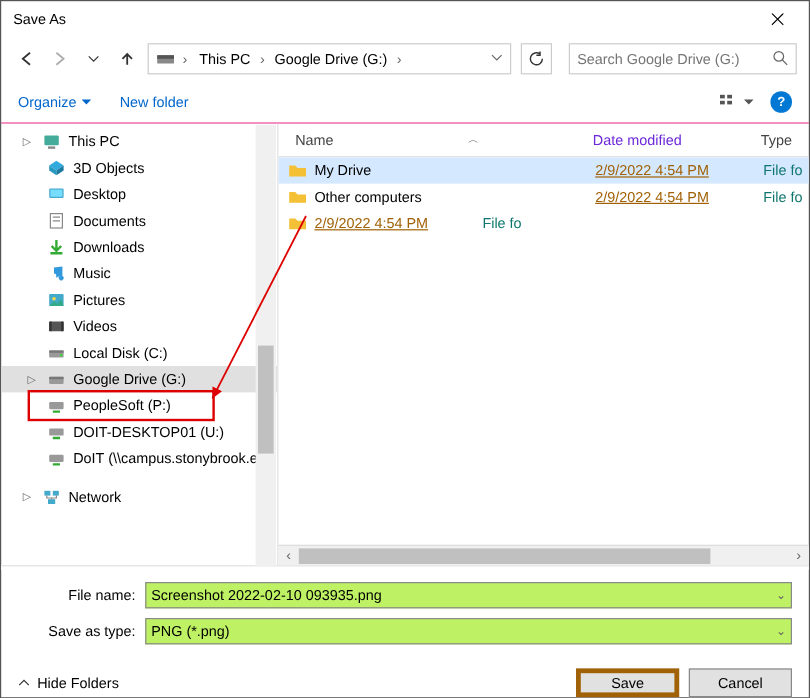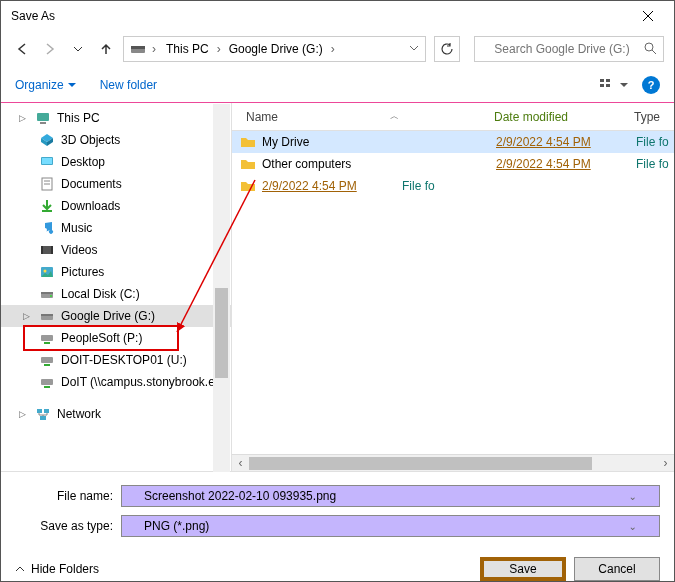--- a/index.html
+++ b/index.html
@@ -12,58 +12,58 @@
 .navbar{height:36px;display:flex;align-items:center;padding:0 10px;gap:6px;}
 .navbtn{width:22px;height:22px;display:flex;align-items:center;justify-content:center;cursor:pointer;}
 .navbtn.disabled{opacity:.4;cursor:default;}
 .addressbar{flex:1;height:26px;border:1px solid #ccc;background:#fff;display:flex;align-items:center;padding:0 6px;gap:4px;}
 .breadcrumb{display:flex;align-items:center;gap:2px;flex:1;}
 .crumb{padding:2px 4px;cursor:pointer;}
 .crumb-sep{color:#666;padding:0 2px;}
 .addr-drop{cursor:pointer;color:#666;}
 .refresh-btn{width:26px;height:26px;border:1px solid #ccc;display:flex;align-items:center;justify-content:center;margin-left:2px;cursor:pointer;}
 .searchbox{width:190px;height:26px;border:1px solid #ccc;display:flex;align-items:center;padding:0 6px;margin-left:8px;}
-.searchbox input{border:none;outline:none;flex:1;font-size:12px;color:#a21caf;text-align:center;}
+.searchbox input{border:none;outline:none;flex:1;font-size:12px;color:#a21caf;}
 .search-icon{color:#666;}
 .toolbar{height:36px;border-bottom:1px solid #ec4899;display:flex;align-items:center;justify-content:space-between;padding:0 14px;}
 .toolbar-left{display:flex;gap:24px;}
 .tool-link{color:#0066cc;cursor:pointer;display:flex;align-items:center;gap:4px;}
 .toolbar-right{display:flex;gap:10px;align-items:center;}
 .view-btn{cursor:pointer;color:#444;padding:2px 4px;display:flex;align-items:center;gap:2px;}
 .help-btn{width:18px;height:18px;border-radius:50%;background:#0078d4;color:#fff;display:flex;align-items:center;justify-content:center;font-size:11px;font-weight:bold;cursor:pointer;}
 .body{display:flex;height:368px;}
 .sidebar{width:230px;overflow:hidden;padding:4px 0;}
 .tree-item{display:flex;align-items:center;height:22px;padding-left:18px;gap:6px;cursor:pointer;white-space:nowrap;}
 .tree-item.child{padding-left:22px;}
 .tree-item.selected{background:#e0e0e0;}
 .tree-item .exp{width:10px;font-size:9px;color:#666;}
 .tree-item .icon{width:16px;height:16px;display:flex;align-items:center;justify-content:center;}
 .highlight-box{border:2px solid #d00;position:absolute;left:22px;top:324px;width:156px;height:26px;pointer-events:none;}
 .arrow-annot{position:absolute;left:172px;top:175px;pointer-events:none;}
 .filepane{flex:1;display:flex;flex-direction:column;border-left:1px solid #e0e0e0;}
 .col-headers{height:28px;display:flex;align-items:center;border-bottom:1px solid #e0e0e0;padding-left:14px;}
 .col-name{width:248px;cursor:pointer;display:flex;align-items:center;gap:92px;color:#444;}
-.col-date{width:140px;color:#4d7c0f;cursor:pointer;}
+.col-date{width:140px;color:#6d28d9;cursor:pointer;}
 .col-type{flex:1;color:#444;cursor:pointer;}
 .file-rows{flex:1;overflow:hidden;}
 .file-row{height:22px;display:flex;align-items:center;padding-left:8px;cursor:pointer;}
 .file-row.selected{background:#d4e8ff;}
 .file-row .ficon{width:16px;height:16px;margin-right:6px;}
 .file-row .fname{width:234px;}
 .file-row .fdate{width:140px;color:#a16207;text-decoration:underline;}
 .file-row .ftype{flex:1;color:#0f766e;}
 .hscroll{height:17px;background:#f0f0f0;border-top:1px solid #ddd;display:flex;align-items:center;}
 .hscroll .arrow{width:17px;height:17px;display:flex;align-items:center;justify-content:center;color:#666;cursor:pointer;}
 .hscroll .track{flex:1;position:relative;height:17px;}
 .hscroll .thumb{position:absolute;left:0;top:2px;height:13px;width:84%;background:#c0c0c0;cursor:pointer;}
 .splitter{height:4px;background:#fff;border-top:1px solid #e0e0e0;cursor:ns-resize;}
 .formarea{padding:10px 14px 6px 14px;}
 .form-row{display:flex;align-items:center;margin-bottom:8px;}
 .form-label{width:106px;text-align:right;padding-right:8px;}
-.form-input{flex:1;height:22px;border:1px solid #888;padding:0 22px;background:#c4b5fd;display:flex;align-items:center;justify-content:space-between;cursor:text;}
+.form-input{flex:1;height:22px;border:1px solid #888;padding:0 4px;background:#bef264;display:flex;align-items:center;justify-content:space-between;cursor:text;}
 .form-input.dropdown{cursor:pointer;}
 .form-input .chev{color:#666;font-size:10px;}
 .footer{display:flex;justify-content:space-between;align-items:center;padding:6px 14px 10px 14px;}
 .hide-folders{display:flex;align-items:center;gap:6px;cursor:pointer;}
 .buttons{display:flex;gap:8px;}
 .btn{width:86px;height:24px;border:1px solid #888;background:#e1e1e1;display:flex;align-items:center;justify-content:center;cursor:pointer;}
 .btn.primary{border:4px solid #a16207;}
 .folder-icon{fill:#f3c036;}
 .sort-arrow{font-size:9px;color:#666;margin-left:20px;}
 .sidebar-scroll{position:absolute;left:212px;top:103px;width:17px;height:368px;background:#f0f0f0;}
@@ -222,37 +222,37 @@
             <svg width="16" height="16">
               <path d="M6 12 A2 2 0 1 0 6 8 L6 3 L13 2 L13 10 A2 2 0 1 1 11 10" fill="#39d"></path>
             </svg>
           </span>
           <span>Music</span>
         </div>
         <div class="tree-item child">
           <span class="exp"></span>
           <span class="icon">
             <svg width="16" height="16">
+              <rect x="2" y="3" width="12" height="10" fill="#4ac" rx="1"></rect>
+              <circle cx="6" cy="7" r="1.5" fill="#fd4"></circle>
+              <path d="M2 13 L6 9 L9 11 L12 7 L14 13 Z" fill="#3a8"></path>
+            </svg>
+          </span>
+          <span>Pictures</span>
+        </div>
+        <div class="tree-item child">
+          <span class="exp"></span>
+          <span class="icon">
+            <svg width="16" height="16">
               <rect x="2" y="4" width="12" height="8" fill="#555" rx="1"></rect>
               <rect x="2" y="4" width="2" height="8" fill="#333"></rect>
               <rect x="12" y="4" width="2" height="8" fill="#333"></rect>
             </svg>
           </span>
           <span>Videos</span>
-        </div>
-        <div class="tree-item child">
-          <span class="exp"></span>
-          <span class="icon">
-            <svg width="16" height="16">
-              <rect x="2" y="3" width="12" height="10" fill="#4ac" rx="1"></rect>
-              <circle cx="6" cy="7" r="1.5" fill="#fd4"></circle>
-              <path d="M2 13 L6 9 L9 11 L12 7 L14 13 Z" fill="#3a8"></path>
-            </svg>
-          </span>
-          <span>Pictures</span>
         </div>
         <div class="tree-item child">
           <span class="exp"></span>
           <span class="icon">
             <svg width="16" height="16">
               <rect x="2" y="6" width="12" height="6" fill="#999" rx="1"></rect>
               <rect x="2" y="6" width="12" height="2" fill="#777"></rect>
               <circle cx="12" cy="10" r="1" fill="#3d3"></circle>
             </svg>
           </span>

